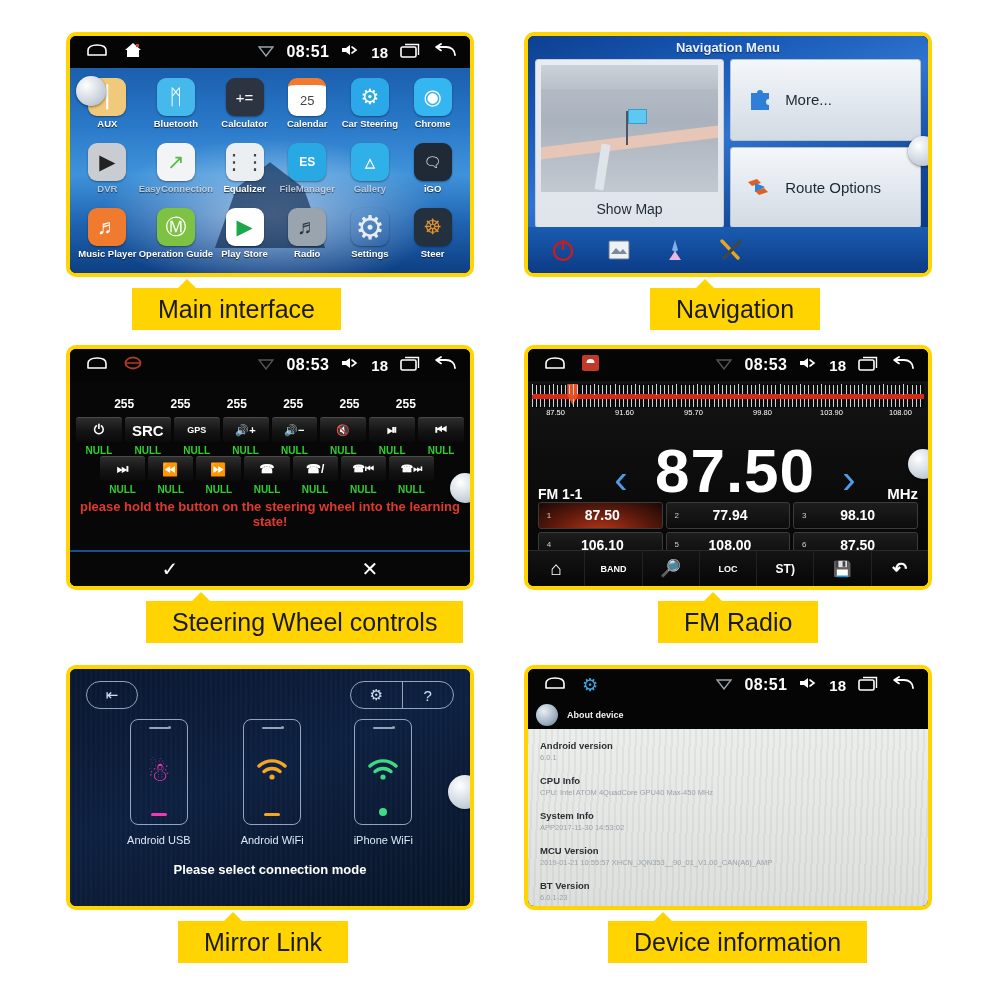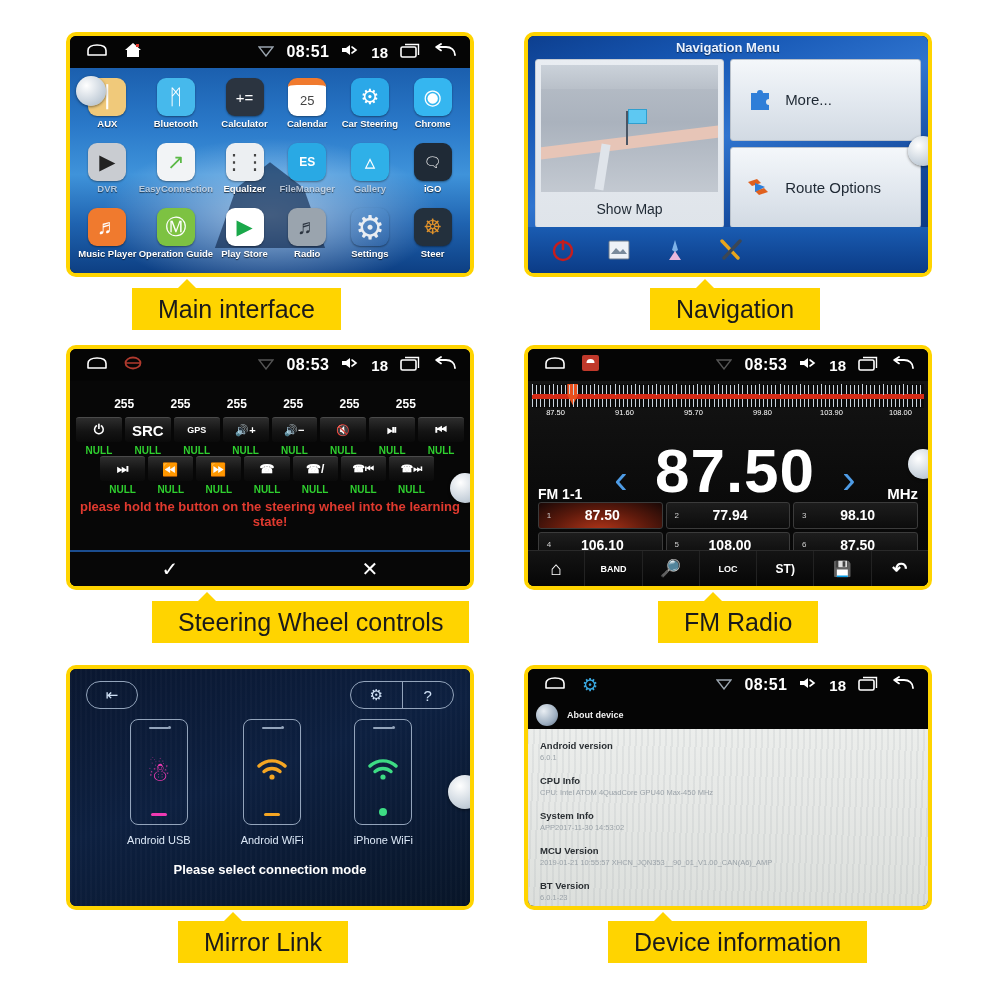--- a/index.html
+++ b/index.html
@@ -521,21 +521,21 @@
 
         <div class="swc-hint">please hold the button on the steering wheel into the learning state!</div>
 
         <div class="swc-foot">
           <div>✓</div>
           <div>✕</div>
         </div>
         <div class="knob" style="right:-10px; top:92px;"></div>
       </div>
     </div>
-    <div class="caption" style="left:92px;">
+    <div class="caption" style="left:86px;">
       <span class="pointer"></span><span>Steering Wheel controls</span>
     </div>
   </div>
 
   <div class="cell" style="left:518px; top:345px;">
     <div class="screen">
       <div class="statusbar">
         <div class="sb-left">
           <span class="ico">
             <svg width="22" height="14" viewBox="0 0 22 14">

